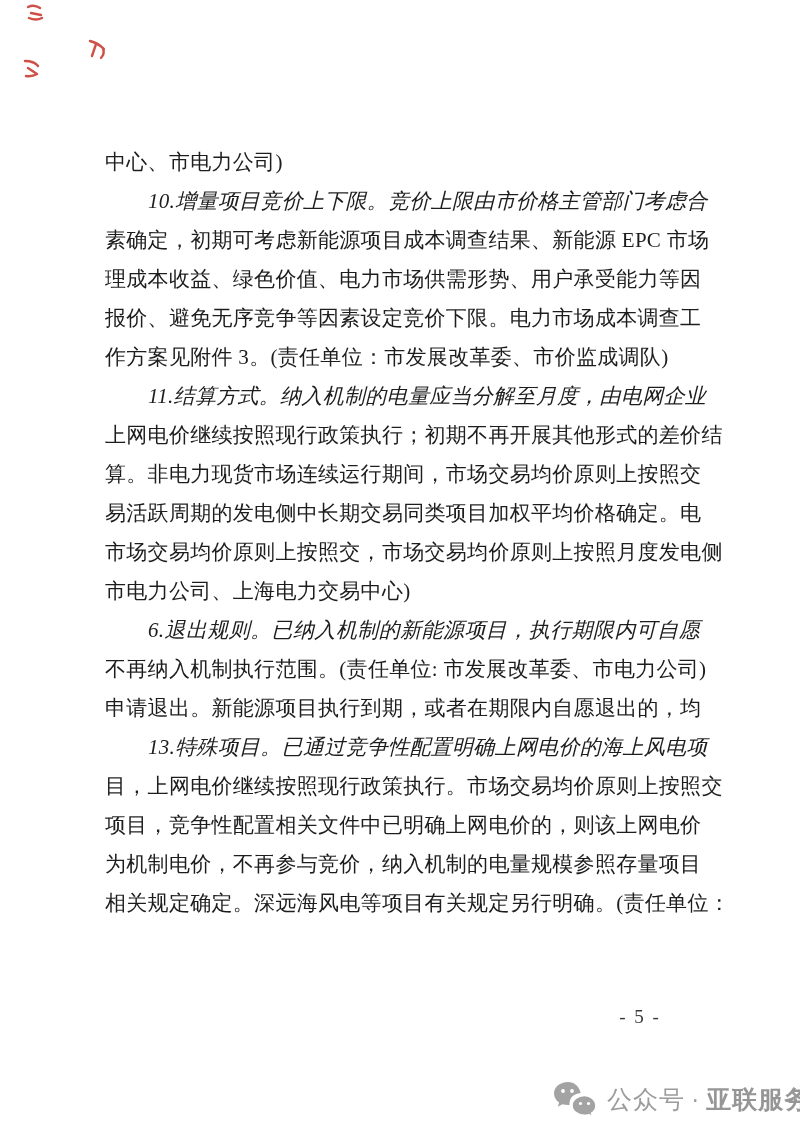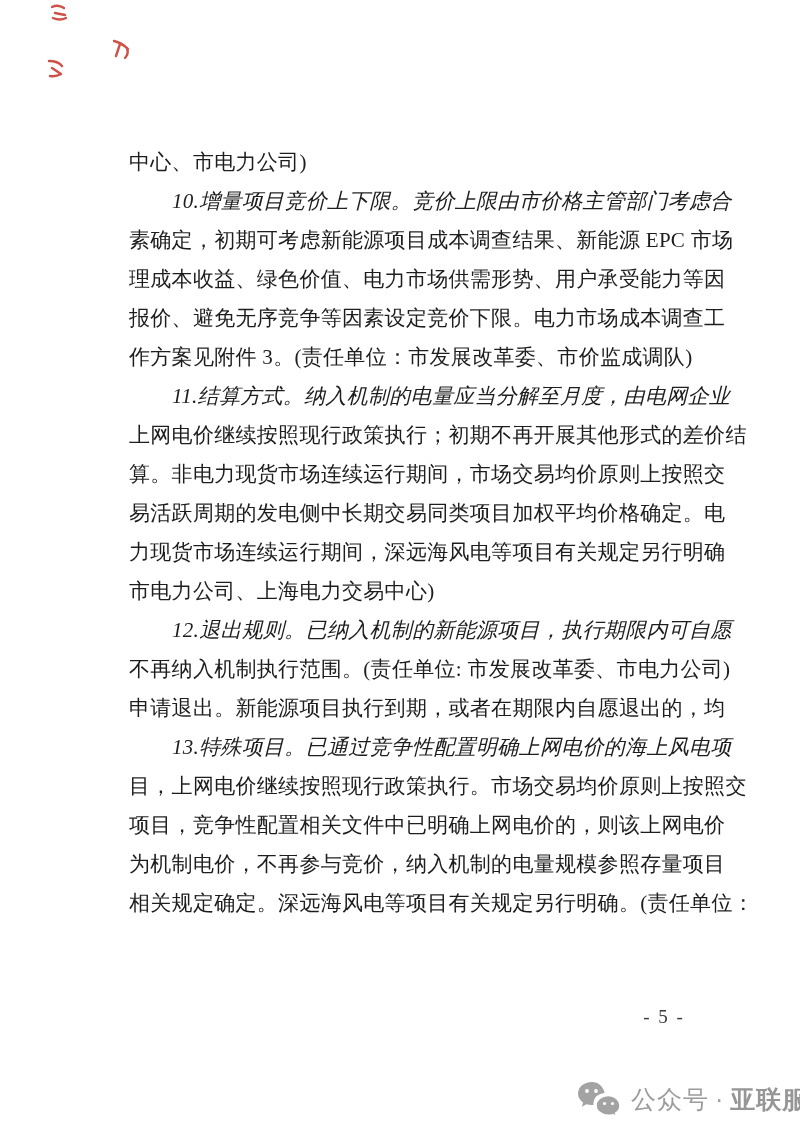--- a/index.html
+++ b/index.html
@@ -12,21 +12,20 @@
     height: 1131px;
     position: relative;
     overflow: hidden;
     font-family: "Liberation Serif", "DejaVu Serif", serif;
   }
   
   .page {
     position: absolute;
     inset: 0;
     background: #ffffff;
-    margin-left: 24px;
   }
   .doc-text {
     position: absolute;
     top: 143px;
     left: 0;
     width: 800px;
     padding: 0;
   }
   .line {
     box-sizing: border-box;
@@ -109,23 +108,23 @@
       <div class="line short">中心、市电力公司)</div>
       <div class="line indent">10.增量项目竞价上下限。竞价上限由市价格主管部门考虑合</div>
       <div class="line">素确定，初期可考虑新能源项目成本调查结果、新能源 EPC 市场</div>
       <div class="line">理成本收益、绿色价值、电力市场供需形势、用户承受能力等因</div>
       <div class="line">报价、避免无序竞争等因素设定竞价下限。电力市场成本调查工</div>
       <div class="line short">作方案见附件 3。(责任单位：市发展改革委、市价监成调队)</div>
       <div class="line indent">11.结算方式。纳入机制的电量应当分解至月度，由电网企业</div>
       <div class="line">上网电价继续按照现行政策执行；初期不再开展其他形式的差价结</div>
       <div class="line">算。非电力现货市场连续运行期间，市场交易均价原则上按照交</div>
       <div class="line">易活跃周期的发电侧中长期交易同类项目加权平均价格确定。电</div>
-      <div class="line">力现货市场连续运行期间，深远海风电等项目有关规定另行明确</div>
+      <div class="line">市场交易均价原则上按照交，市场交易均价原则上按照月度发电侧</div>
       <div class="line short">市电力公司、上海电力交易中心)</div>
-      <div class="line indent">12.退出规则。已纳入机制的新能源项目，执行期限内可自愿</div>
+      <div class="line indent">6.退出规则。已纳入机制的新能源项目，执行期限内可自愿</div>
       <div class="line short">不再纳入机制执行范围。(责任单位: 市发展改革委、市电力公司)</div>
       <div class="line">申请退出。新能源项目执行到期，或者在期限内自愿退出的，均</div>
       <div class="line indent">13.特殊项目。已通过竞争性配置明确上网电价的海上风电项</div>
       <div class="line">目，上网电价继续按照现行政策执行。市场交易均价原则上按照交</div>
       <div class="line">项目，竞争性配置相关文件中已明确上网电价的，则该上网电价</div>
       <div class="line">为机制电价，不再参与竞价，纳入机制的电量规模参照存量项目</div>
       <div class="line">相关规定确定。深远海风电等项目有关规定另行明确。(责任单位：</div>
     </div>
 
   <div class="page-number">- 5 -</div>

